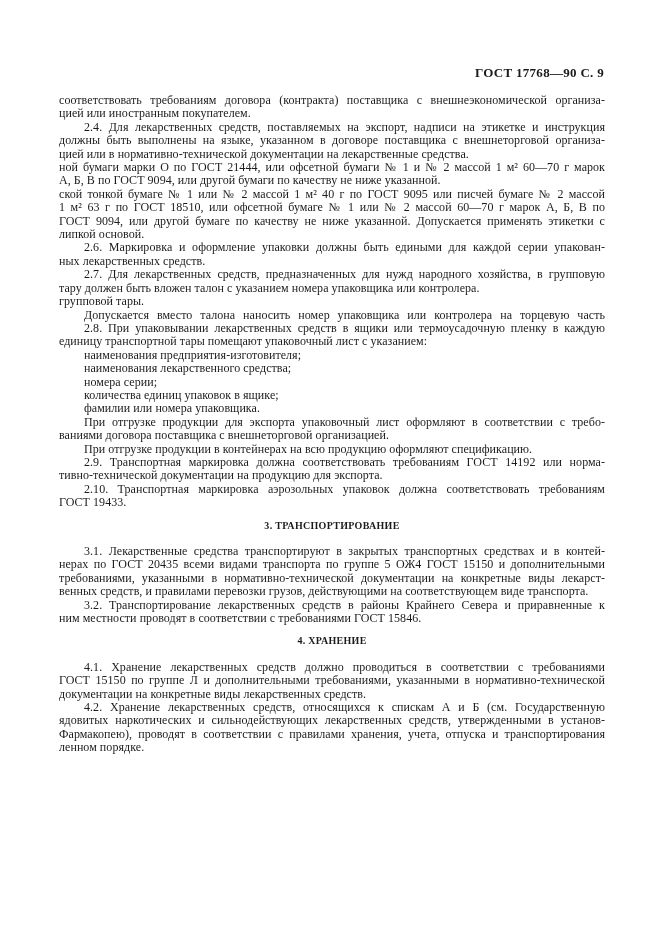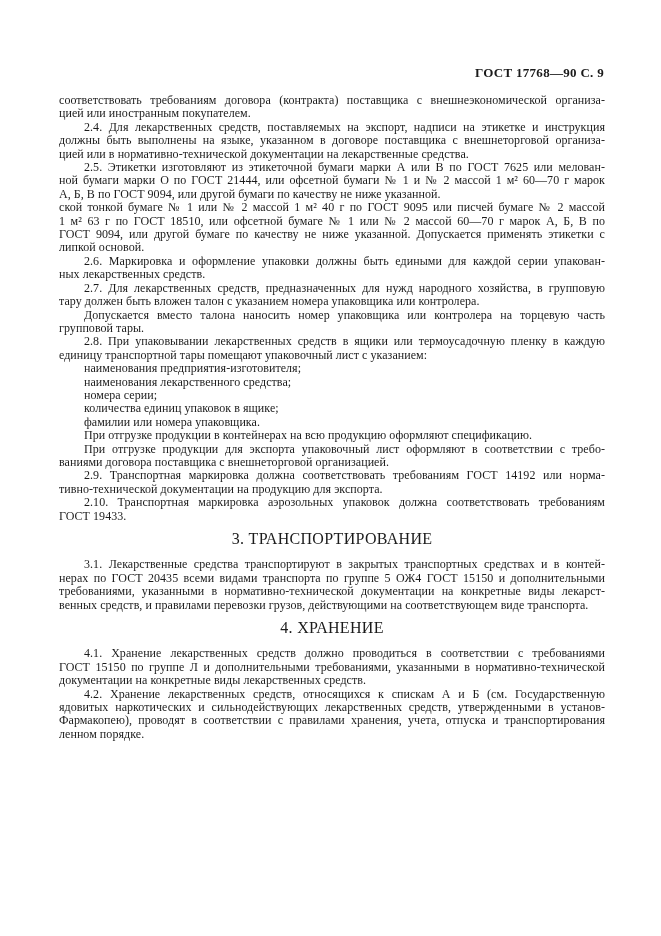--- a/index.html
+++ b/index.html
@@ -33,22 +33,22 @@
   .para { margin: 0; }
   .line {
     text-align: justify;
     text-align-last: justify;
     letter-spacing: 0.05px;
   }
   .line.last { text-align-last: left; }
   .line.indent { padding-left: 25px; }
   .heading {
     text-align: center;
-    font-weight: normal;
-    font-size: 16px;
+    font-weight: bold;
+    font-size: 10px;
     line-height: 13.4px;
     margin: 9px 0 13px 0;
     letter-spacing: 0.3px;
   }
 </style>
 </head>
 <body>
 
 <div class="page" style="color: rgb(27, 27, 27); background: rgb(255, 255, 255);">
   <div class="header">ГОСТ 17768—90 С. 9</div>
@@ -56,41 +56,40 @@
       <div class="para">
         <div class="line">соответствовать требованиям договора (контракта) поставщика с внешнеэкономической организа-</div>
         <div class="line last">цией или иностранным покупателем.</div>
       </div>
       <div class="para">
         <div class="line indent">2.4. Для лекарственных средств, поставляемых на экспорт, надписи на этикетке и инструкция</div>
         <div class="line">должны быть выполнены на языке, указанном в договоре поставщика с внешнеторговой организа-</div>
         <div class="line last">цией или в нормативно-технической документации на лекарственные средства.</div>
       </div>
       <div class="para">
-        <div class="line indent">2.5. Этикетки изготовляют из этикеточной бумаги марки А или В по ГОСТ 7625 или мелован-</div>
         <div class="line">ной бумаги марки О по ГОСТ 21444, или офсетной бумаги № 1 и № 2 массой 1 м² 60—70 г марок</div>
         <div class="line last">А, Б, В по ГОСТ 9094, или другой бумаги по качеству не ниже указанной.</div>
       </div>
       <div class="para">
         <div class="line">ской тонкой бумаге № 1 или № 2 массой 1 м² 40 г по ГОСТ 9095 или писчей бумаге № 2 массой</div>
         <div class="line">1 м² 63 г по ГОСТ 18510, или офсетной бумаге № 1 или № 2 массой 60—70 г марок А, Б, В по</div>
         <div class="line">ГОСТ 9094, или другой бумаге по качеству не ниже указанной. Допускается применять этикетки с</div>
         <div class="line last">липкой основой.</div>
       </div>
       <div class="para">
         <div class="line indent">2.6. Маркировка и оформление упаковки должны быть едиными для каждой серии упакован-</div>
         <div class="line last">ных лекарственных средств.</div>
       </div>
       <div class="para">
         <div class="line indent">2.7. Для лекарственных средств, предназначенных для нужд народного хозяйства, в групповую</div>
         <div class="line last">тару должен быть вложен талон с указанием номера упаковщика или контролера.</div>
       </div>
       <div class="para">
+        <div class="line last">групповой тары.</div>
         <div class="line indent">Допускается вместо талона наносить номер упаковщика или контролера на торцевую часть</div>
-        <div class="line last">групповой тары.</div>
       </div>
       <div class="para">
         <div class="line indent">2.8. При упаковывании лекарственных средств в ящики или термоусадочную пленку в каждую</div>
         <div class="line last">единицу транспортной тары помещают упаковочный лист с указанием:</div>
       </div>
       <div class="para">
         <div class="line last indent">наименования предприятия-изготовителя;</div>
       </div>
       <div class="para">
         <div class="line last indent">наименования лекарственного средства;</div>
@@ -98,40 +97,44 @@
       <div class="para">
         <div class="line last indent">номера серии;</div>
       </div>
       <div class="para">
         <div class="line last indent">количества единиц упаковок в ящике;</div>
       </div>
       <div class="para">
         <div class="line last indent">фамилии или номера упаковщика.</div>
       </div>
       <div class="para">
-        <div class="line last indent">При отгрузке продукции в контейнерах на всю продукцию оформляют спецификацию.</div>
+        <div class="line indent">При отгрузке продукции для экспорта упаковочный лист оформляют в соответствии с требо-</div>
+        <div class="line last">ваниями договора поставщика с внешнеторговой организацией.</div>
       </div>
       <div class="para">
-        <div class="line indent">При отгрузке продукции для экспорта упаковочный лист оформляют в соответствии с требо-</div>
-        <div class="line last">ваниями договора поставщика с внешнеторговой организацией.</div>
+        <div class="line last indent">При отгрузке продукции в контейнерах на всю продукцию оформляют спецификацию.</div>
       </div>
       <div class="para">
         <div class="line indent">2.9. Транспортная маркировка должна соответствовать требованиям ГОСТ 14192 или норма-</div>
         <div class="line last">тивно-технической документации на продукцию для экспорта.</div>
       </div>
       <div class="para">
         <div class="line indent">2.10. Транспортная маркировка аэрозольных упаковок должна соответствовать требованиям</div>
         <div class="line last">ГОСТ 19433.</div>
       </div>
       <div class="heading">3. ТРАНСПОРТИРОВАНИЕ</div>
       <div class="para">
         <div class="line indent">3.1. Лекарственные средства транспортируют в закрытых транспортных средствах и в контей-</div>
         <div class="line">нерах по ГОСТ 20435 всеми видами транспорта по группе 5 ОЖ4 ГОСТ 15150 и дополнительными</div>
         <div class="line">требованиями, указанными в нормативно-технической документации на конкретные виды лекарст-</div>
         <div class="line last">венных средств, и правилами перевозки грузов, действующими на соответствующем виде транспорта.</div>
+      </div>
+      <div class="para">
+        <div class="line indent">3.2. Транспортирование лекарственных средств в районы Крайнего Севера и приравненные к</div>
+        <div class="line last">ним местности проводят в соответствии с требованиями ГОСТ 15846.</div>
       </div>
       <div class="heading">4. ХРАНЕНИЕ</div>
       <div class="para">
         <div class="line indent">4.1. Хранение лекарственных средств должно проводиться в соответствии с требованиями</div>
         <div class="line">ГОСТ 15150 по группе Л и дополнительными требованиями, указанными в нормативно-технической</div>
         <div class="line last">документации на конкретные виды лекарственных средств.</div>
       </div>
       <div class="para">
         <div class="line indent">4.2. Хранение лекарственных средств, относящихся к спискам А и Б (см. Государственную</div>
         <div class="line">ядовитых наркотических и сильнодействующих лекарственных средств, утвержденными в установ-</div>

